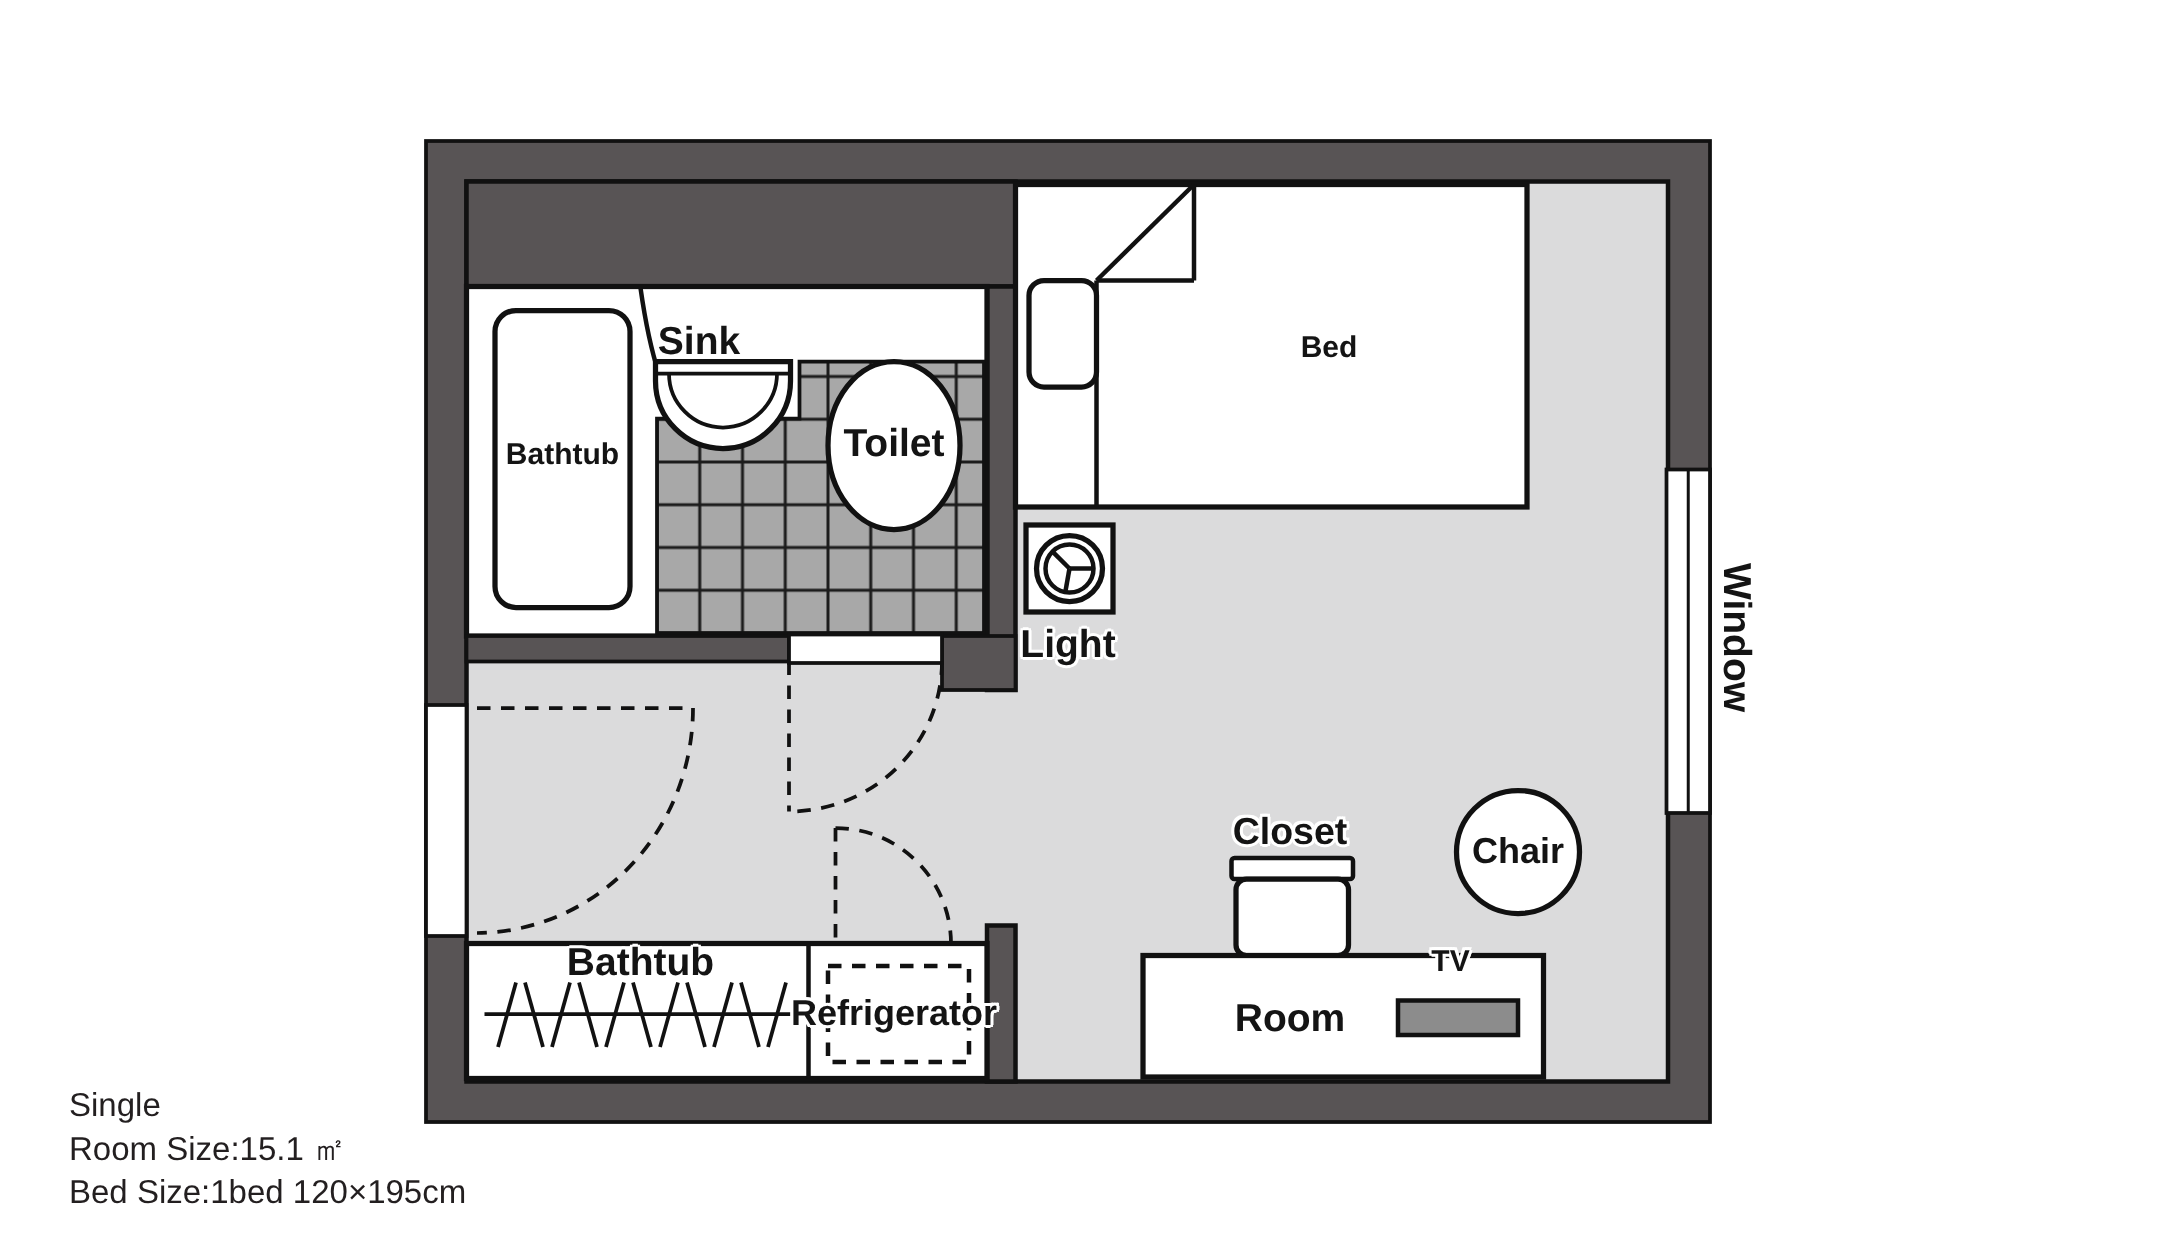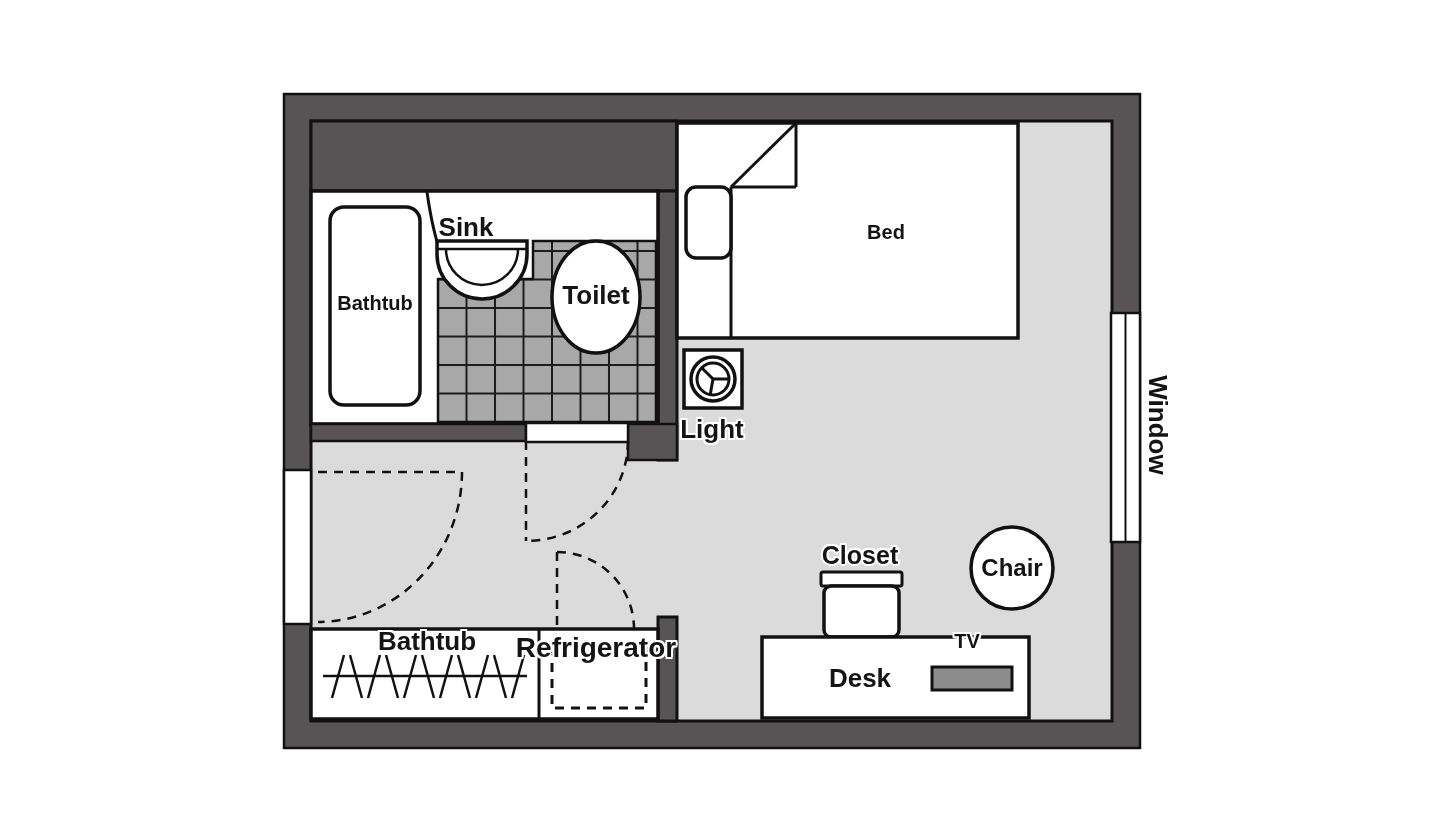--- a/index.html
+++ b/index.html
@@ -124,18 +124,23 @@
 
   <div class="lbl" style="left:375px;top:303px;font-size:20px">Bathtub</div>
   <div class="lbl" style="left:466px;top:227px">Sink</div>
   <div class="lbl" style="left:596px;top:295px">Toilet</div>
   <div class="lbl" style="left:886px;top:232px;font-size:20px">Bed</div>
   <div class="lbl" style="left:712px;top:429px">Light</div>
   <div class="lbl lbl-rot" style="left:1158px;top:425px">Window</div>
   <div class="lbl" style="left:860px;top:555px;font-size:25px">Closet</div>
   <div class="lbl" style="left:1012px;top:568px;font-size:24px">Chair</div>
   <div class="lbl" style="left:967px;top:641px;font-size:20px">TV</div>
-  <div class="lbl" style="left:860px;top:678px">Desk</div>
+  <div class="lbl" style="left:860px;top:678px">Room</div>
   <div class="lbl" style="left:427px;top:641px">Bathtub</div>
-  <div class="lbl" style="left:596px;top:648px;font-size:28px">Refrigerator</div>
+  <div class="lbl" style="left:596px;top:676px;font-size:24px">Refrigerator</div>
 
+  <div id="info">
+    <div>Single</div>
+    <div>Room Size:15.1 ㎡</div>
+    <div>Bed Size:1bed 120×195cm</div>
+  </div>
 
 </div>
 
 </body></html>

